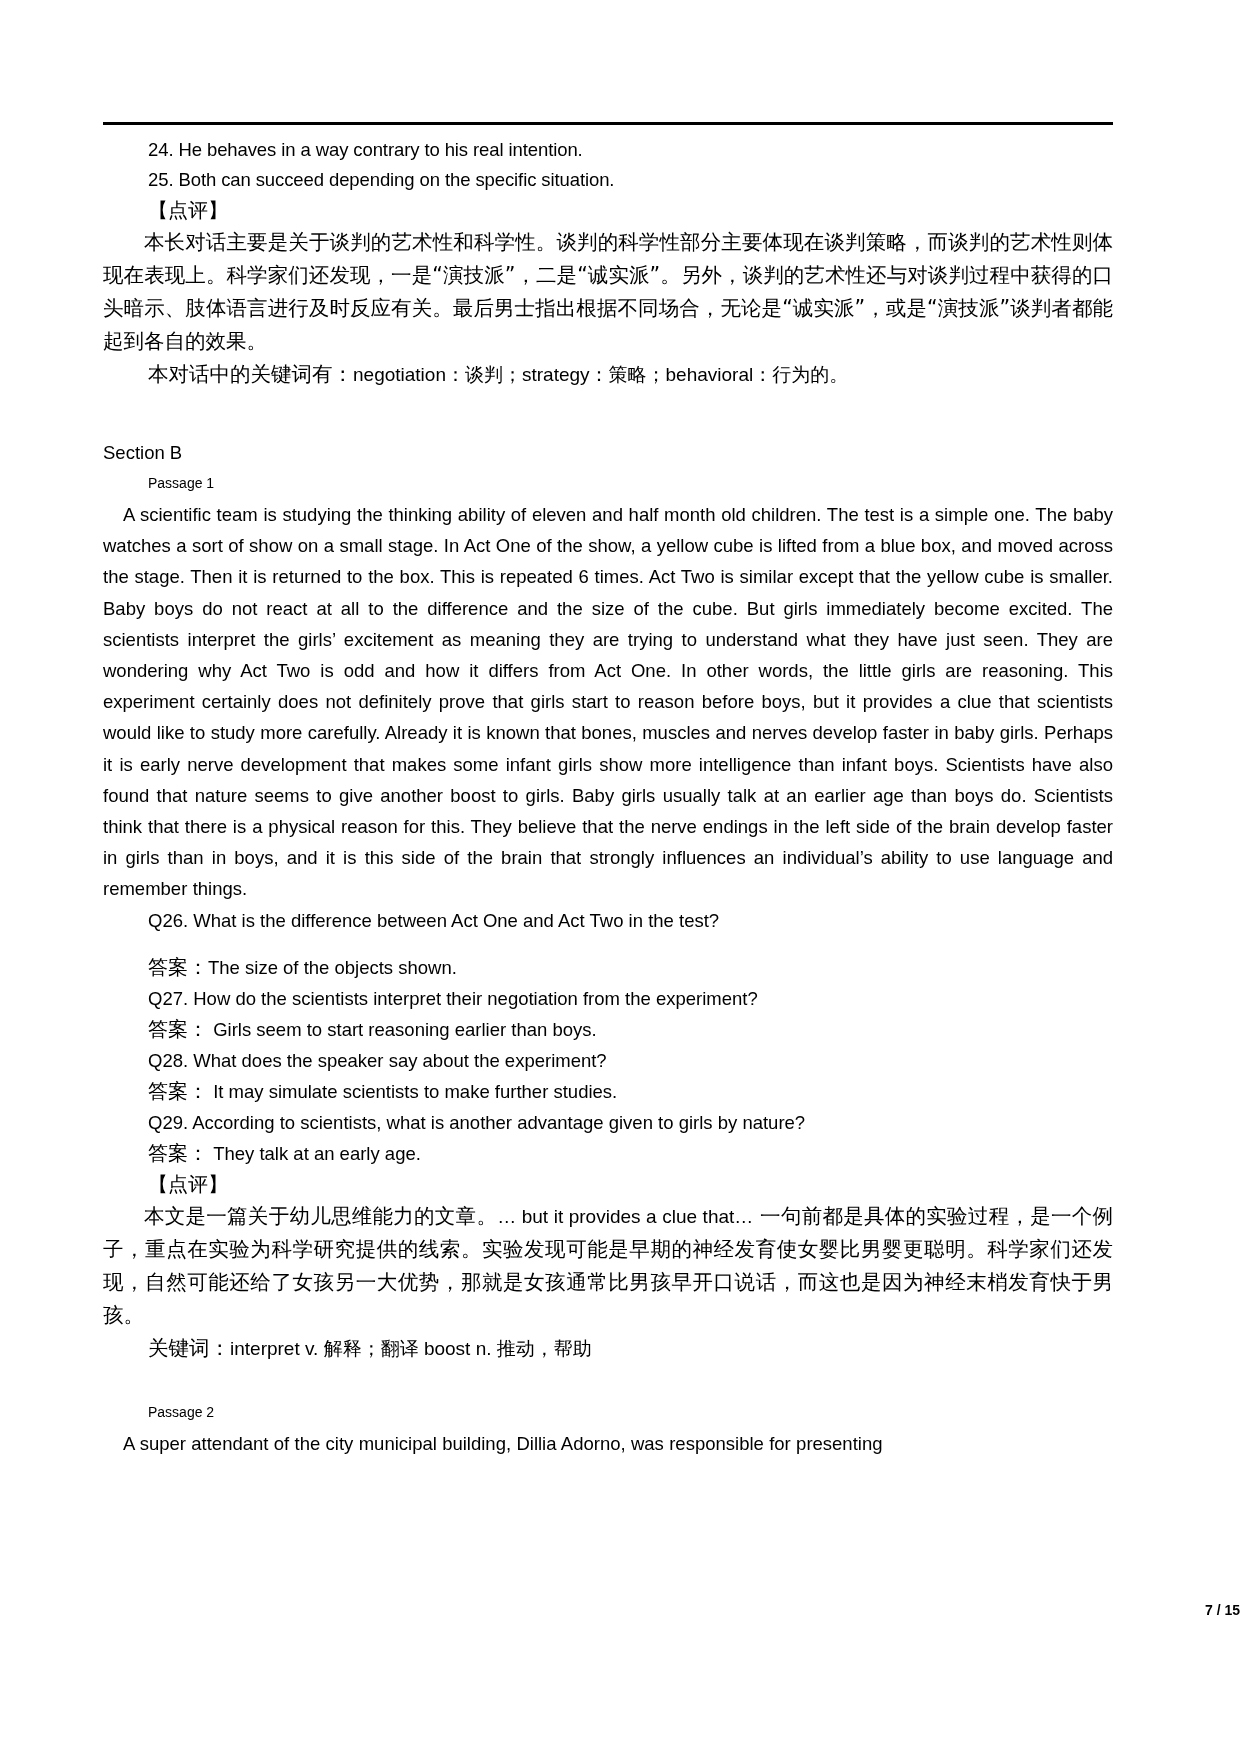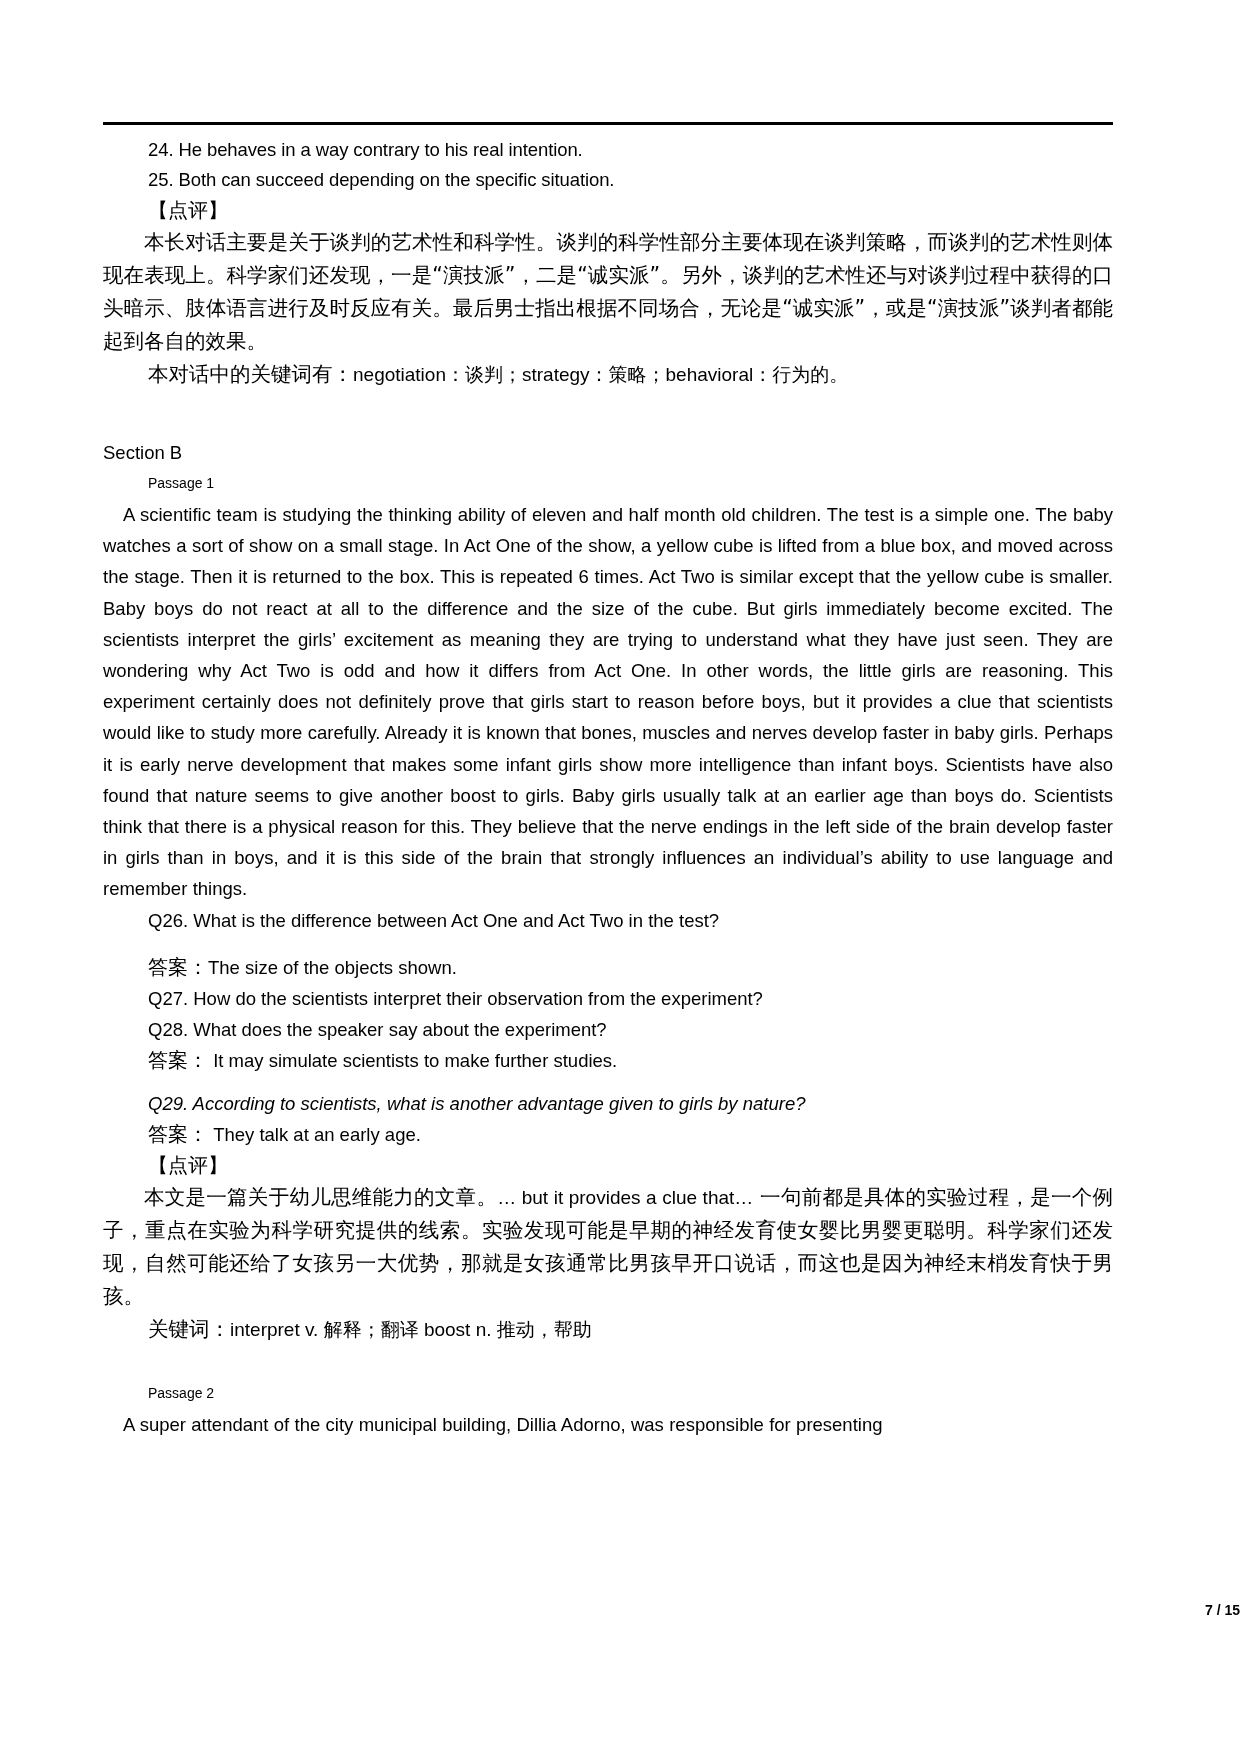--- a/index.html
+++ b/index.html
@@ -144,28 +144,31 @@
     <p class="section-label">Section B</p>
     <p class="passage-label">Passage 1</p>
 
     <p class="passage-body">A scientific team is studying the thinking ability of eleven and half month old children. The test is a simple one. The baby watches a sort of show on a small stage. In Act One of the show, a yellow cube is lifted from a blue box, and moved across the stage. Then it is returned to the box. This is repeated 6 times. Act Two is similar except that the yellow cube is smaller. Baby boys do not react at all to the difference and the size of the cube. But girls immediately become excited. The scientists interpret the girls’ excitement as meaning they are trying to understand what they have just seen. They are wondering why Act Two is odd and how it differs from Act One. In other words, the little girls are reasoning. This experiment certainly does not definitely prove that girls start to reason before boys, but it provides a clue that scientists would like to study more carefully. Already it is known that bones, muscles and nerves develop faster in baby girls. Perhaps it is early nerve development that makes some infant girls show more intelligence than infant boys. Scientists have also found that nature seems to give another boost to girls. Baby girls usually talk at an earlier age than boys do. Scientists think that there is a physical reason for this. They believe that the nerve endings in the left side of the brain develop faster in girls than in boys, and it is this side of the brain that strongly influences an individual’s ability to use language and remember things.</p>
 
     <p class="q-line" style="margin-top:0;margin-bottom:16px;">Q26. What is the difference between Act One and Act Two in the test?</p>
     <p class="a-line" style="margin-top:0;margin-bottom:0;">
       <span class="lbl">答案：</span><span>The size of the objects shown.</span>
     </p>
 
-    <p class="q-line" style="margin-top:0;margin-bottom:0;">Q27. How do the scientists interpret their observation from the experiment?</p>
+    <p class="q-line" style="margin-top:0;margin-bottom:0;">Q27. How do the scientists interpret their negotiation from the experiment?</p>
+    <p class="a-line" style="margin-top:0;margin-bottom:0;">
+      <span class="lbl">答案：</span><span class="nowrap">  Girls seem to start reasoning earlier than boys.</span>
+    </p>
 
     <p class="q-line" style="margin-top:0;margin-bottom:0;">Q28. What does the speaker say about the experiment?</p>
     <p class="a-line" style="margin-top:0;margin-bottom:0;">
       <span class="lbl">答案：</span><span class="nowrap">  It may simulate scientists to make further studies.</span>
     </p>
 
-    <p class="q-line" style="margin-top:12px;margin-bottom:0;font-style:italic;">Q29. According to scientists, what is another advantage given to girls by nature?</p>
+    <p class="q-line" style="margin-top:0;margin-bottom:0;">Q29. According to scientists, what is another advantage given to girls by nature?</p>
     <p class="a-line" style="margin-top:0;margin-bottom:0;">
       <span class="lbl">答案：</span><span class="nowrap">  They talk at an early age.</span>
     </p>
 
     <p class="bracket-head" style="margin-top:0;margin-bottom:0;">【点评】</p>
 
     <p class="cn-para mixed">
       <span>本文是一篇关于幼儿思维能力的文章。</span><span class="lat">… but it provides a clue that…</span><span> 一句前都是具体的实验过程，是一个例子，重点在实验为科学研究提供的线索。实验发现可能是早期的神经发育使女婴比男婴更聪明。科学家们还发现，自然可能还给了女孩另一大优势，那就是女孩通常比男孩早开口说话，而这也是因为神经末梢发育快于男孩。</span>
     </p>
 

